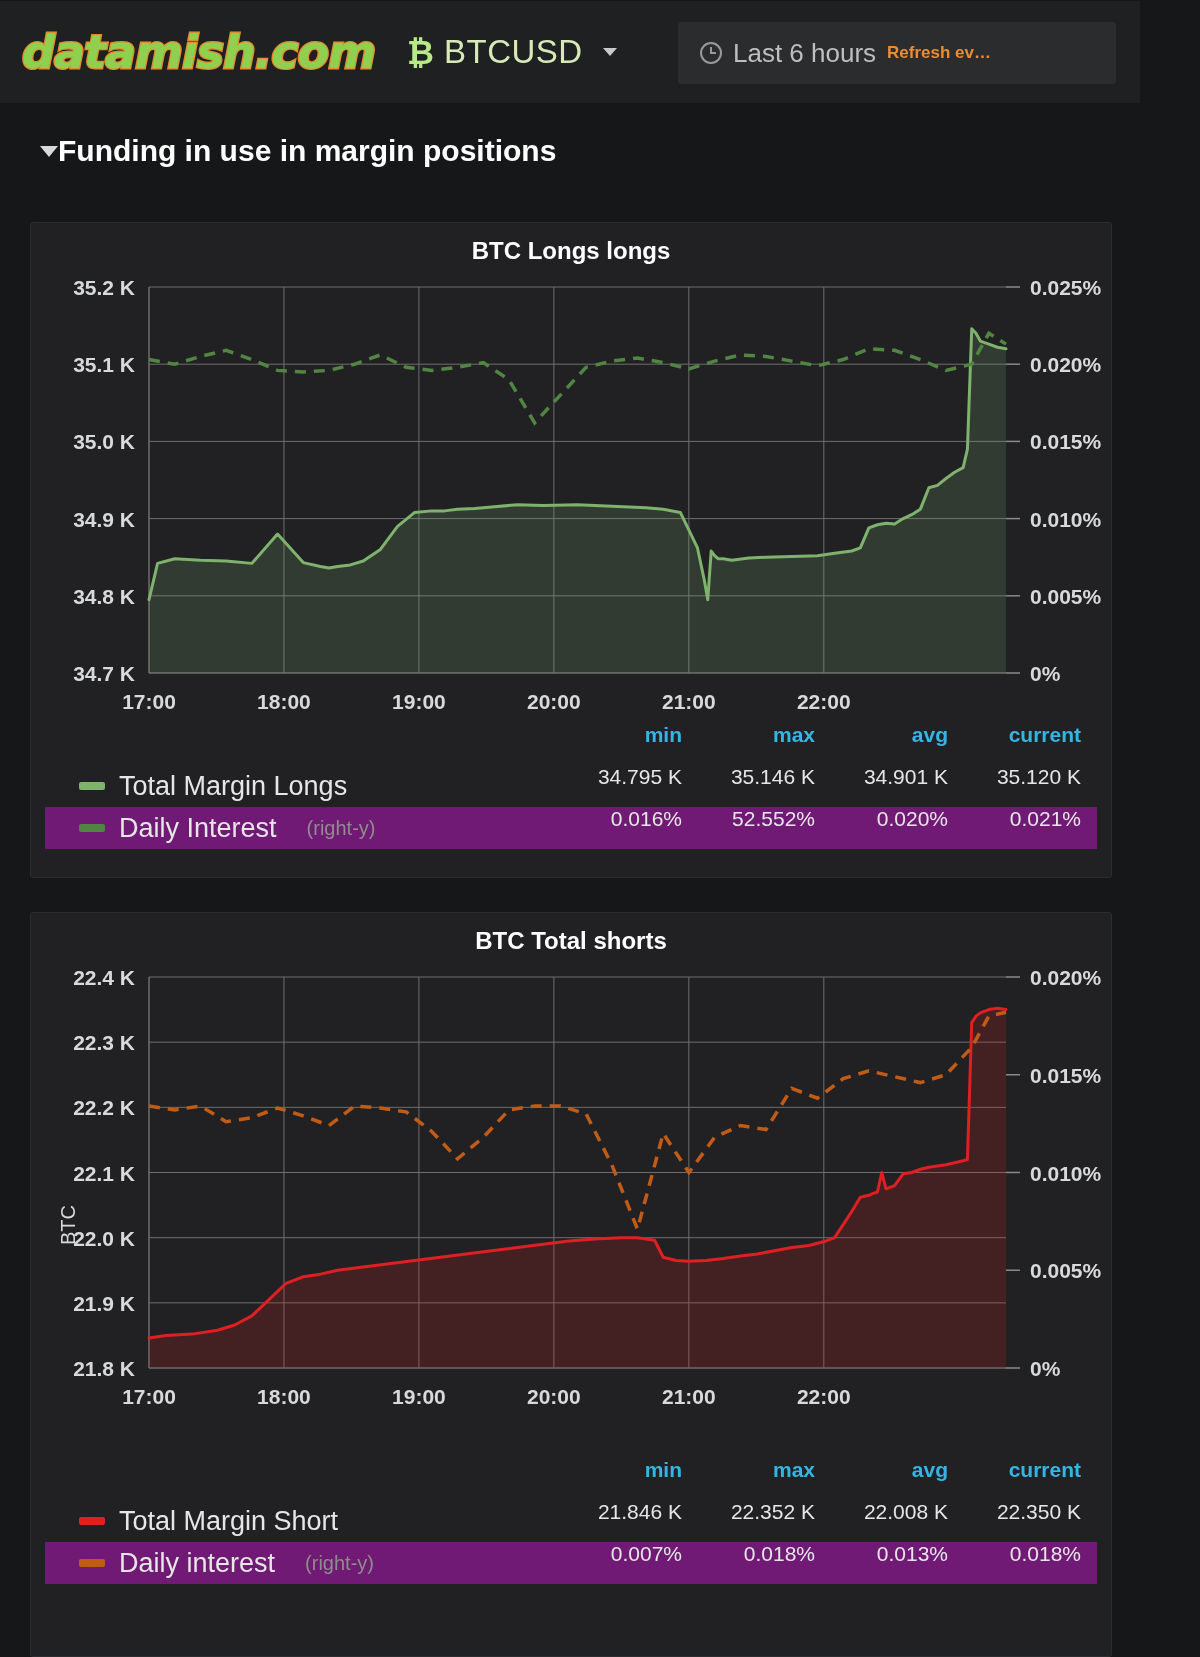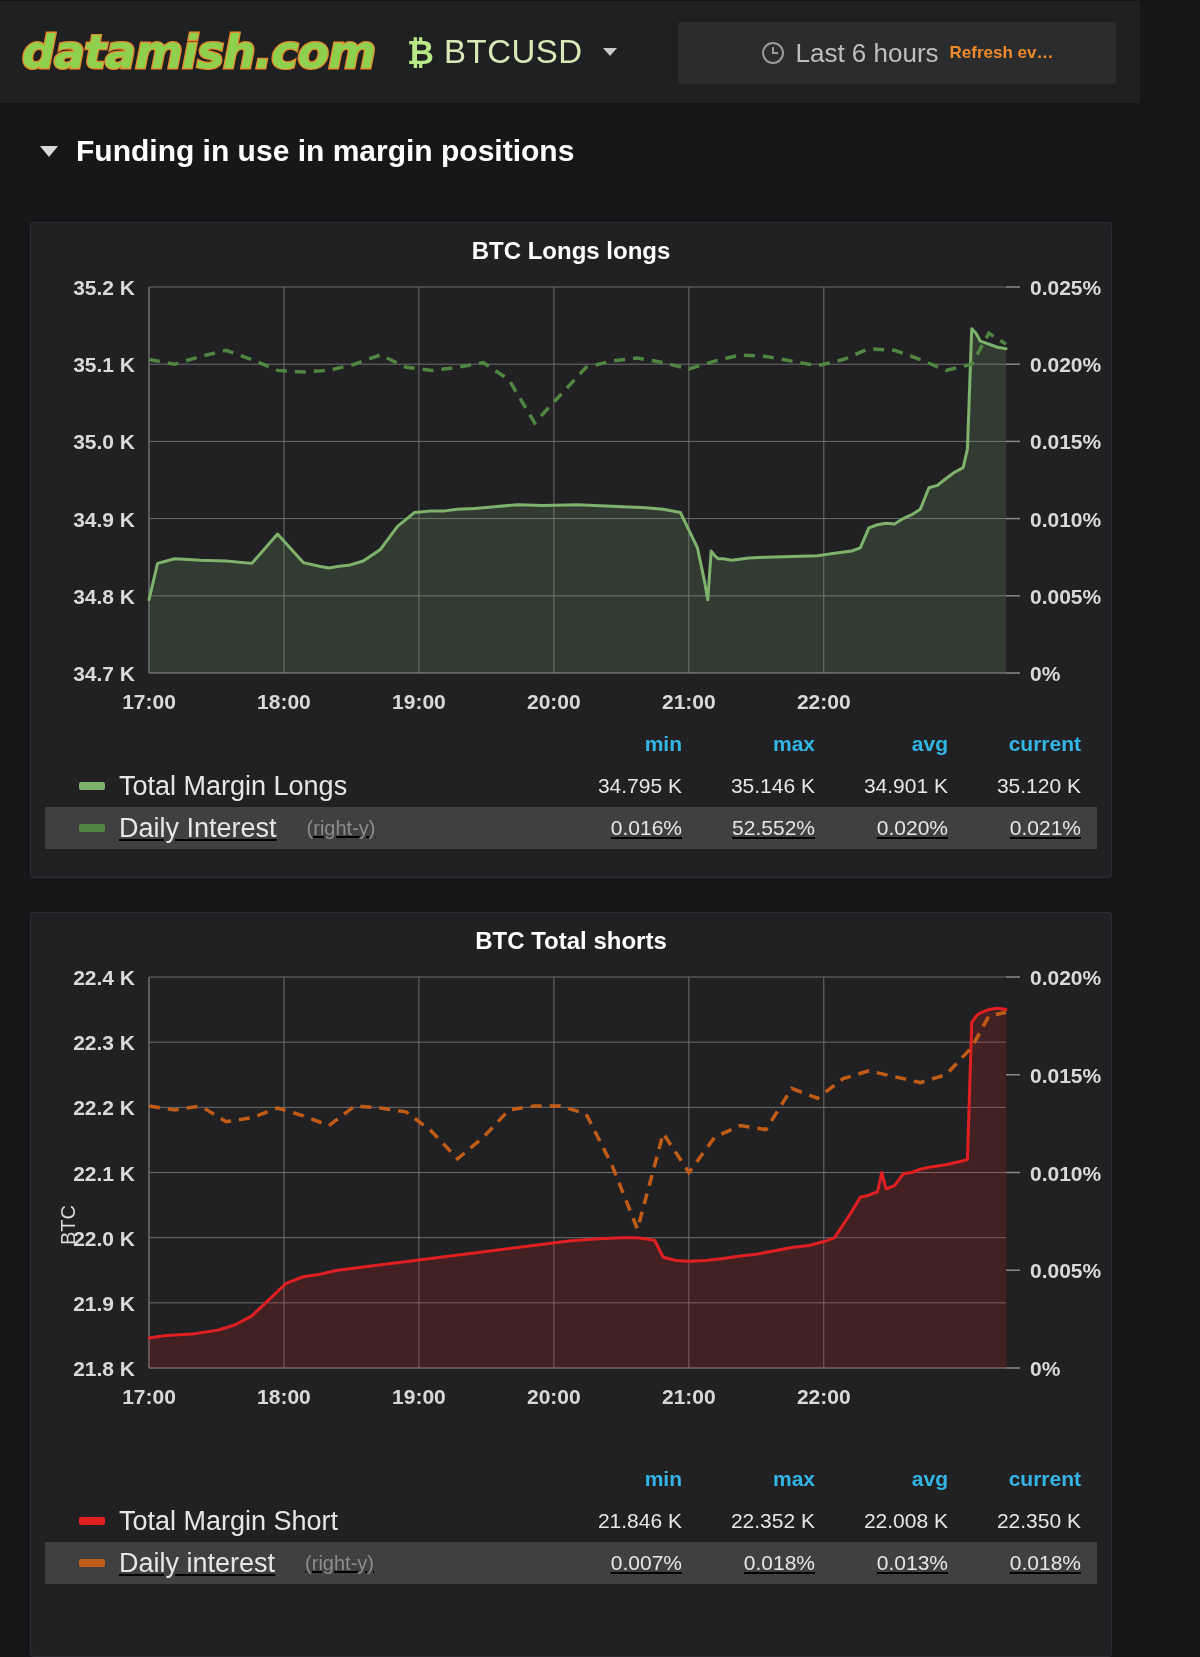--- a/index.html
+++ b/index.html
@@ -53,21 +53,20 @@
     margin-left: 10px;
   }
   .time-box {
     position: absolute; left: 678px; top: 22px;
     width: 438px; height: 62px;
     background: #2b2c2e;
     border-radius: 3px;
     display: flex; align-items: center;
     padding-left: 22px;
     gap: 11px;
-    justify-content: center;
   }
   .clock-icon {
     width: 22px; height: 22px;
     border: 2.5px solid #9a9a9a; border-radius: 50%;
     position: relative; flex: none;
   }
   .clock-icon::before {
     content: ""; position: absolute; left: 8px; top: 3px;
     width: 2px; height: 7px; background: #9a9a9a;
   }
@@ -77,21 +76,21 @@
   }
   .time-text { color: #bfbfbf; font-size: 26px; }
   .refresh-text {
     color: #ef8b2c; font-size: 17px; font-weight: bold;
     white-space: nowrap; overflow: hidden;
   }
 
   
   .row-header {
     position: absolute; left: 40px; top: 134px;
-    display: flex; align-items: center; gap: 18px;
+    display: flex; align-items: center; 
   }
   .row-chevron {
     width: 0; height: 0;
     border-left: 9px solid transparent;
     border-right: 9px solid transparent;
     border-top: 11px solid #d8d9da;
   }
   .row-title { color: #fff; font-size: 30px; font-weight: bold; }
 
   
@@ -114,24 +113,24 @@
   .plot-wrap { position: relative; }
 
   svg.graph { display: block; }
 
   
   .legend {
     position: absolute; left: 0; right: 0;
     padding: 0 14px;
   }
   .legend-head, .legend-row {
-    display: flex; align-items: center;
+    display: flex; 
     height: 42px;
   }
-  .legend-row.alt { background: #404040; text-decoration: underline; }
+  .legend-row.alt { background: #701a75; }
   .lg-series { flex: 0 0 520px; display: flex; align-items: center; gap: 14px; padding-left: 34px; }
   .lg-swatch { width: 26px; height: 8px; border-radius: 2px; flex: none; }
   .lg-name { color: #e6e6e6; font-size: 27px; }
   .lg-sub { color: #8d8d8d; font-size: 20px; margin-left: 16px; }
   .lg-val { flex: 1 1 0; text-align: right; color: #e6e6e6; font-size: 21px; padding-right: 16px; }
   .lg-hdr { flex: 1 1 0; text-align: right; color: #33b5e5; font-size: 21px; font-weight: bold; padding-right: 16px; }
   .lg-spacer { flex: 0 0 520px; }
 
   .axis-label-vert {
     position: absolute;

